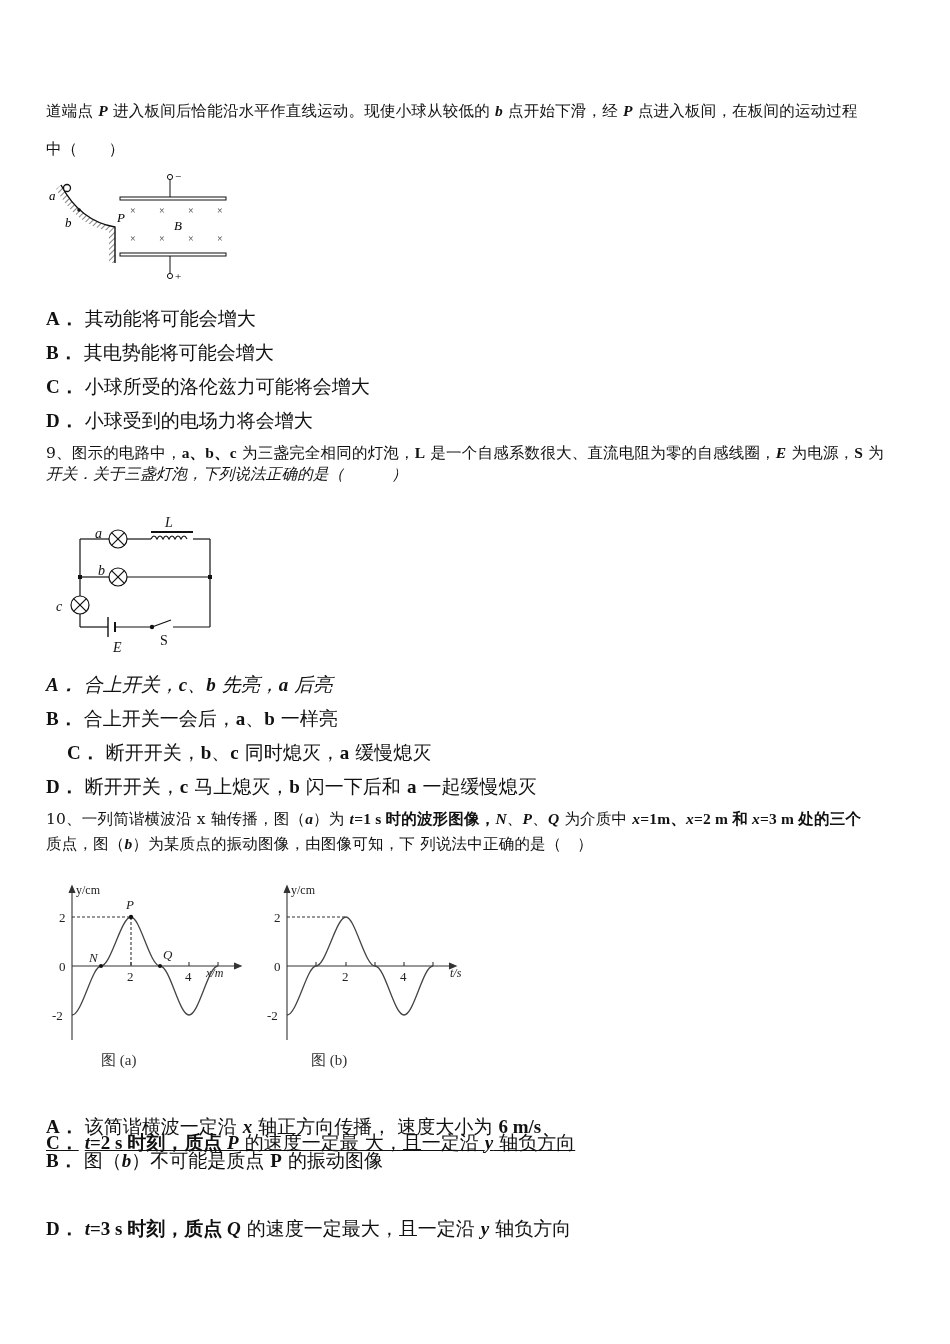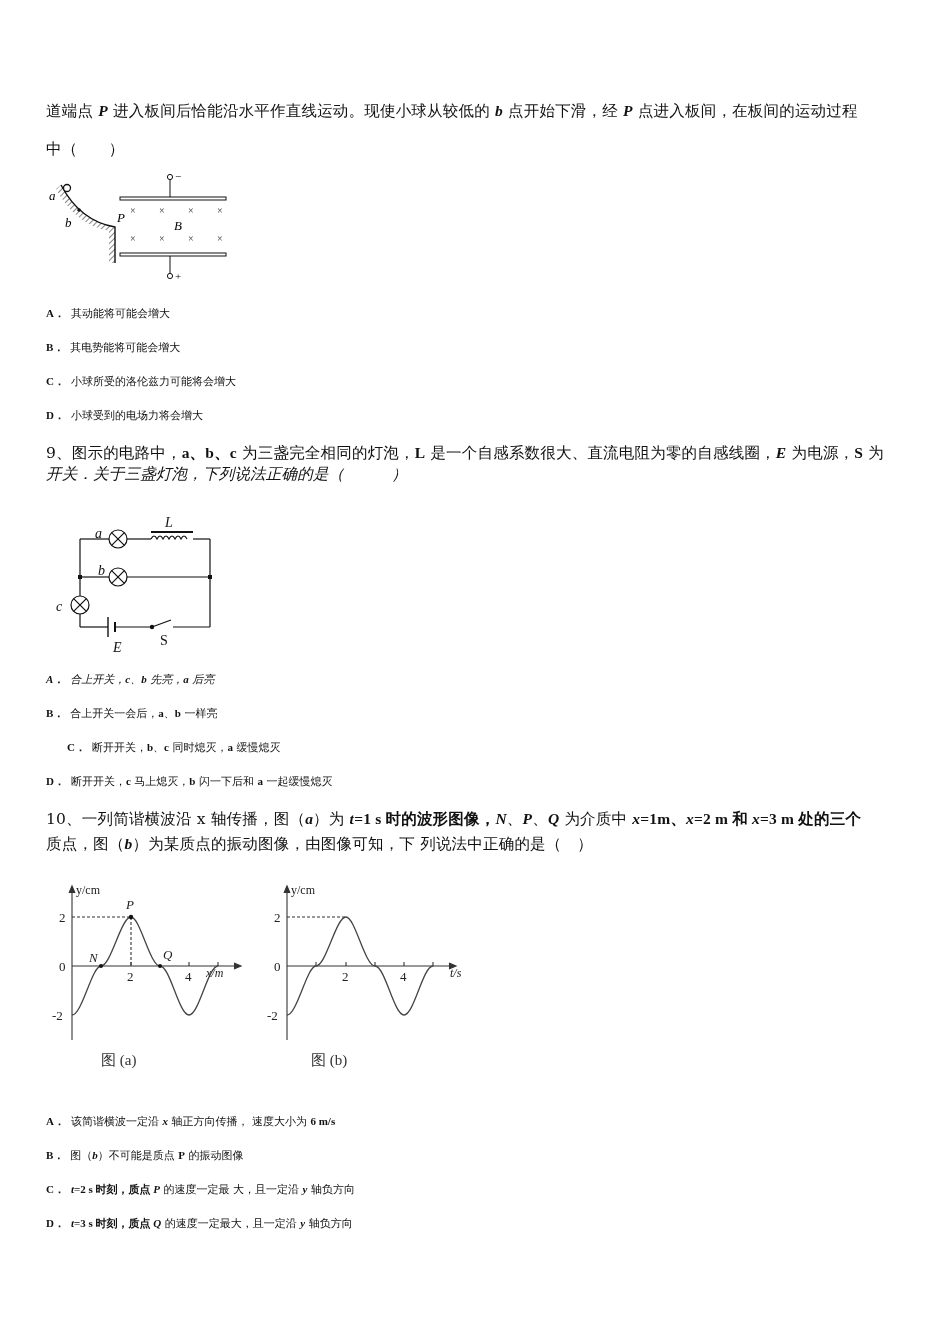--- a/index.html
+++ b/index.html
@@ -1,19 +1,19 @@
 <!DOCTYPE html>
 <html><head>
 <meta charset="utf-8">
 <style>
   html, body { margin: 0; padding: 0; background: #ffffff; }
   body { width: 950px; height: 1344px; position: relative; overflow: hidden;
          font-family: "DejaVu Serif", "Liberation Serif", serif; color: #111; }
   .line { position: absolute; left: 46px; font-size: 15.5px; white-space: nowrap; letter-spacing: 0.2px; }
-  .opt { position: absolute; left: 46px; font-size: 11px; white-space: nowrap; }
+  .opt { position: absolute; left: 46px; font-size: 19px; white-space: nowrap; }
   .opt .lbl { font-weight: bold; font-family: "Liberation Serif", serif; margin-right: 6px; }
   .it { font-style: italic; font-weight: bold; font-family: "Liberation Serif", serif; }
   .b { font-weight: bold; font-family: "Liberation Serif", serif; }
   svg { position: absolute; overflow: visible; }
   svg text { font-family: "Liberation Serif", serif; }
 </style>
 </head>
 <body>
 
 <div class="line" style="top:101px;">
@@ -193,14 +193,14 @@
     <text x="19" y="96">0</text>
     <text x="12" y="145">-2</text>
     <text x="87" y="106">2</text>
     <text x="145" y="106">4</text>
   </g>
   <text x="56" y="190" font-size="15" font-family="DejaVu Sans, sans-serif" fill="#333">图 (b)</text>
 </svg>
 
 <div class="opt" style="top:1114px;"><span class="lbl">A．</span><span>该简谐横波一定沿 </span><span class="it">x</span><span> 轴正方向传播， 速度大小为 </span><span class="b">6 m/s</span></div>
 <div class="opt" style="top:1148px;"><span class="lbl">B．</span><span>图（</span><span class="it">b</span><span>）不可能是质点 </span><span class="b">P</span><span> 的振动图像</span></div>
-<div class="opt" style="top:1182px;"><span class="lbl">C．</span><span class="it">t</span><span class="b">=2 s 时刻，质点 </span><span class="it">P</span><span> 的速度一定最 大，且一定沿 </span><span class="it">y</span><span> 轴负方向</span></div>
+<div class="opt" style="top:1130px;text-decoration:underline;"><span class="lbl">C．</span><span class="it">t</span><span class="b">=2 s 时刻，质点 </span><span class="it">P</span><span> 的速度一定最 大，且一定沿 </span><span class="it">y</span><span> 轴负方向</span></div>
 <div class="opt" style="top:1216px;"><span class="lbl">D．</span><span class="it">t</span><span class="b">=3 s 时刻，质点 </span><span class="it">Q</span><span> 的速度一定最大，且一定沿 </span><span class="it">y</span><span> 轴负方向</span></div>
 
 </body></html>

